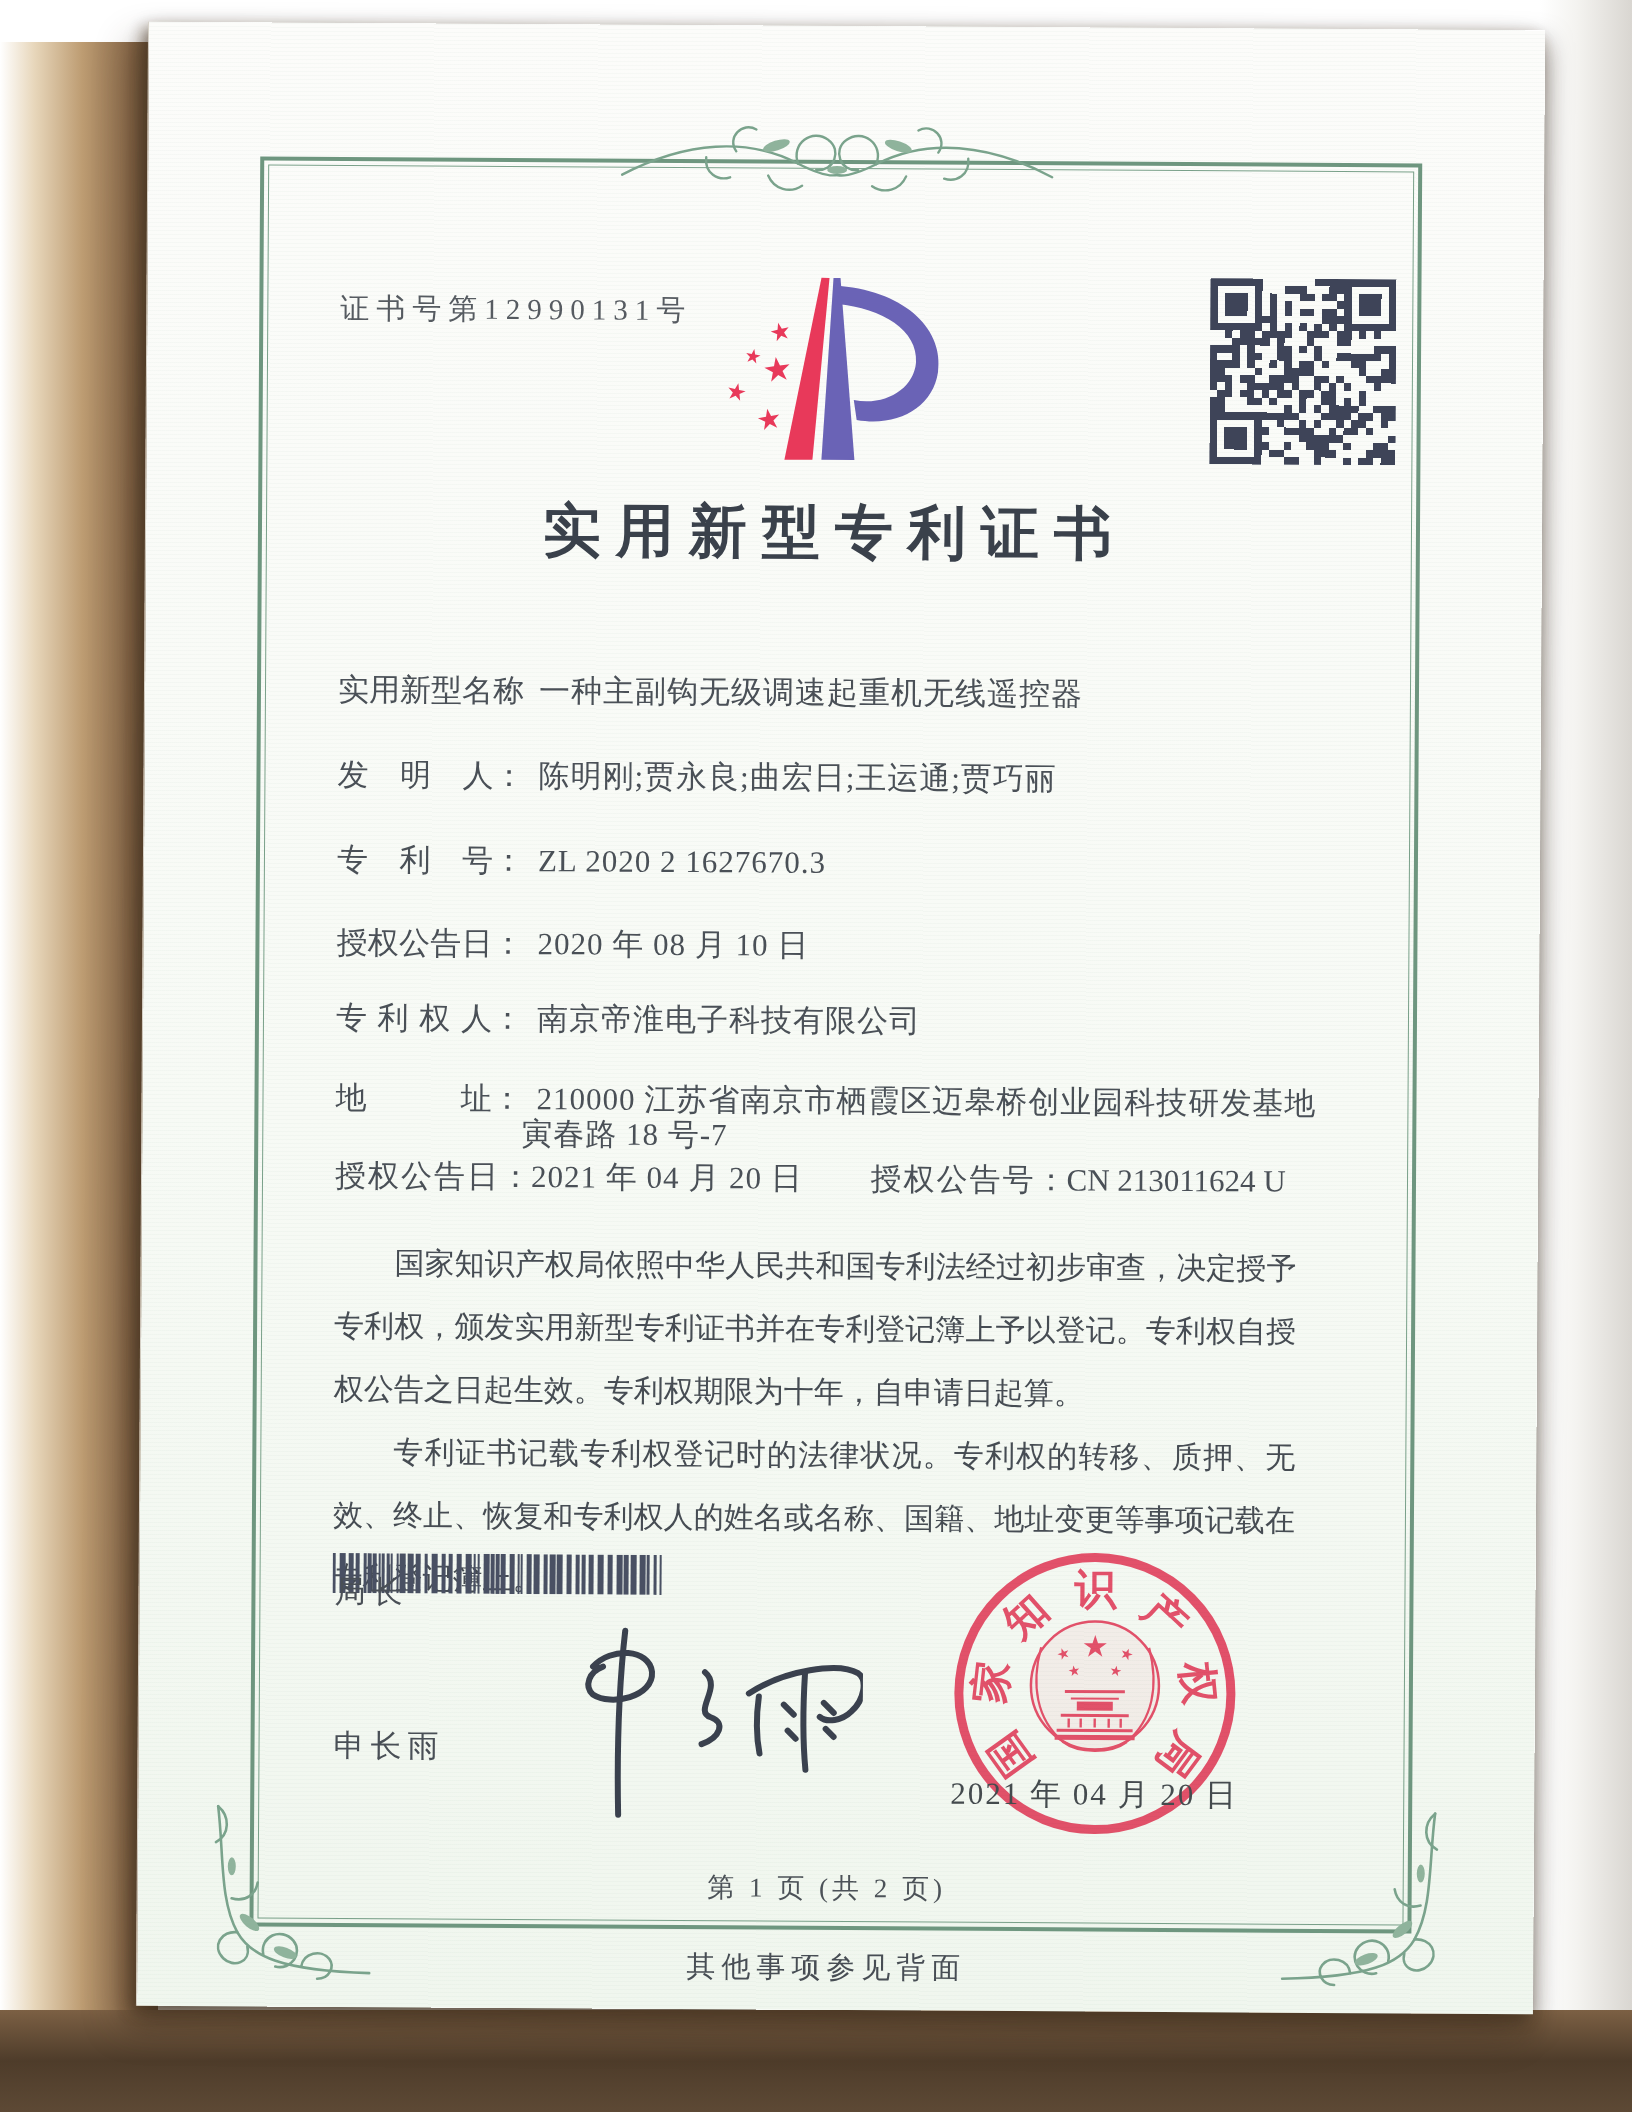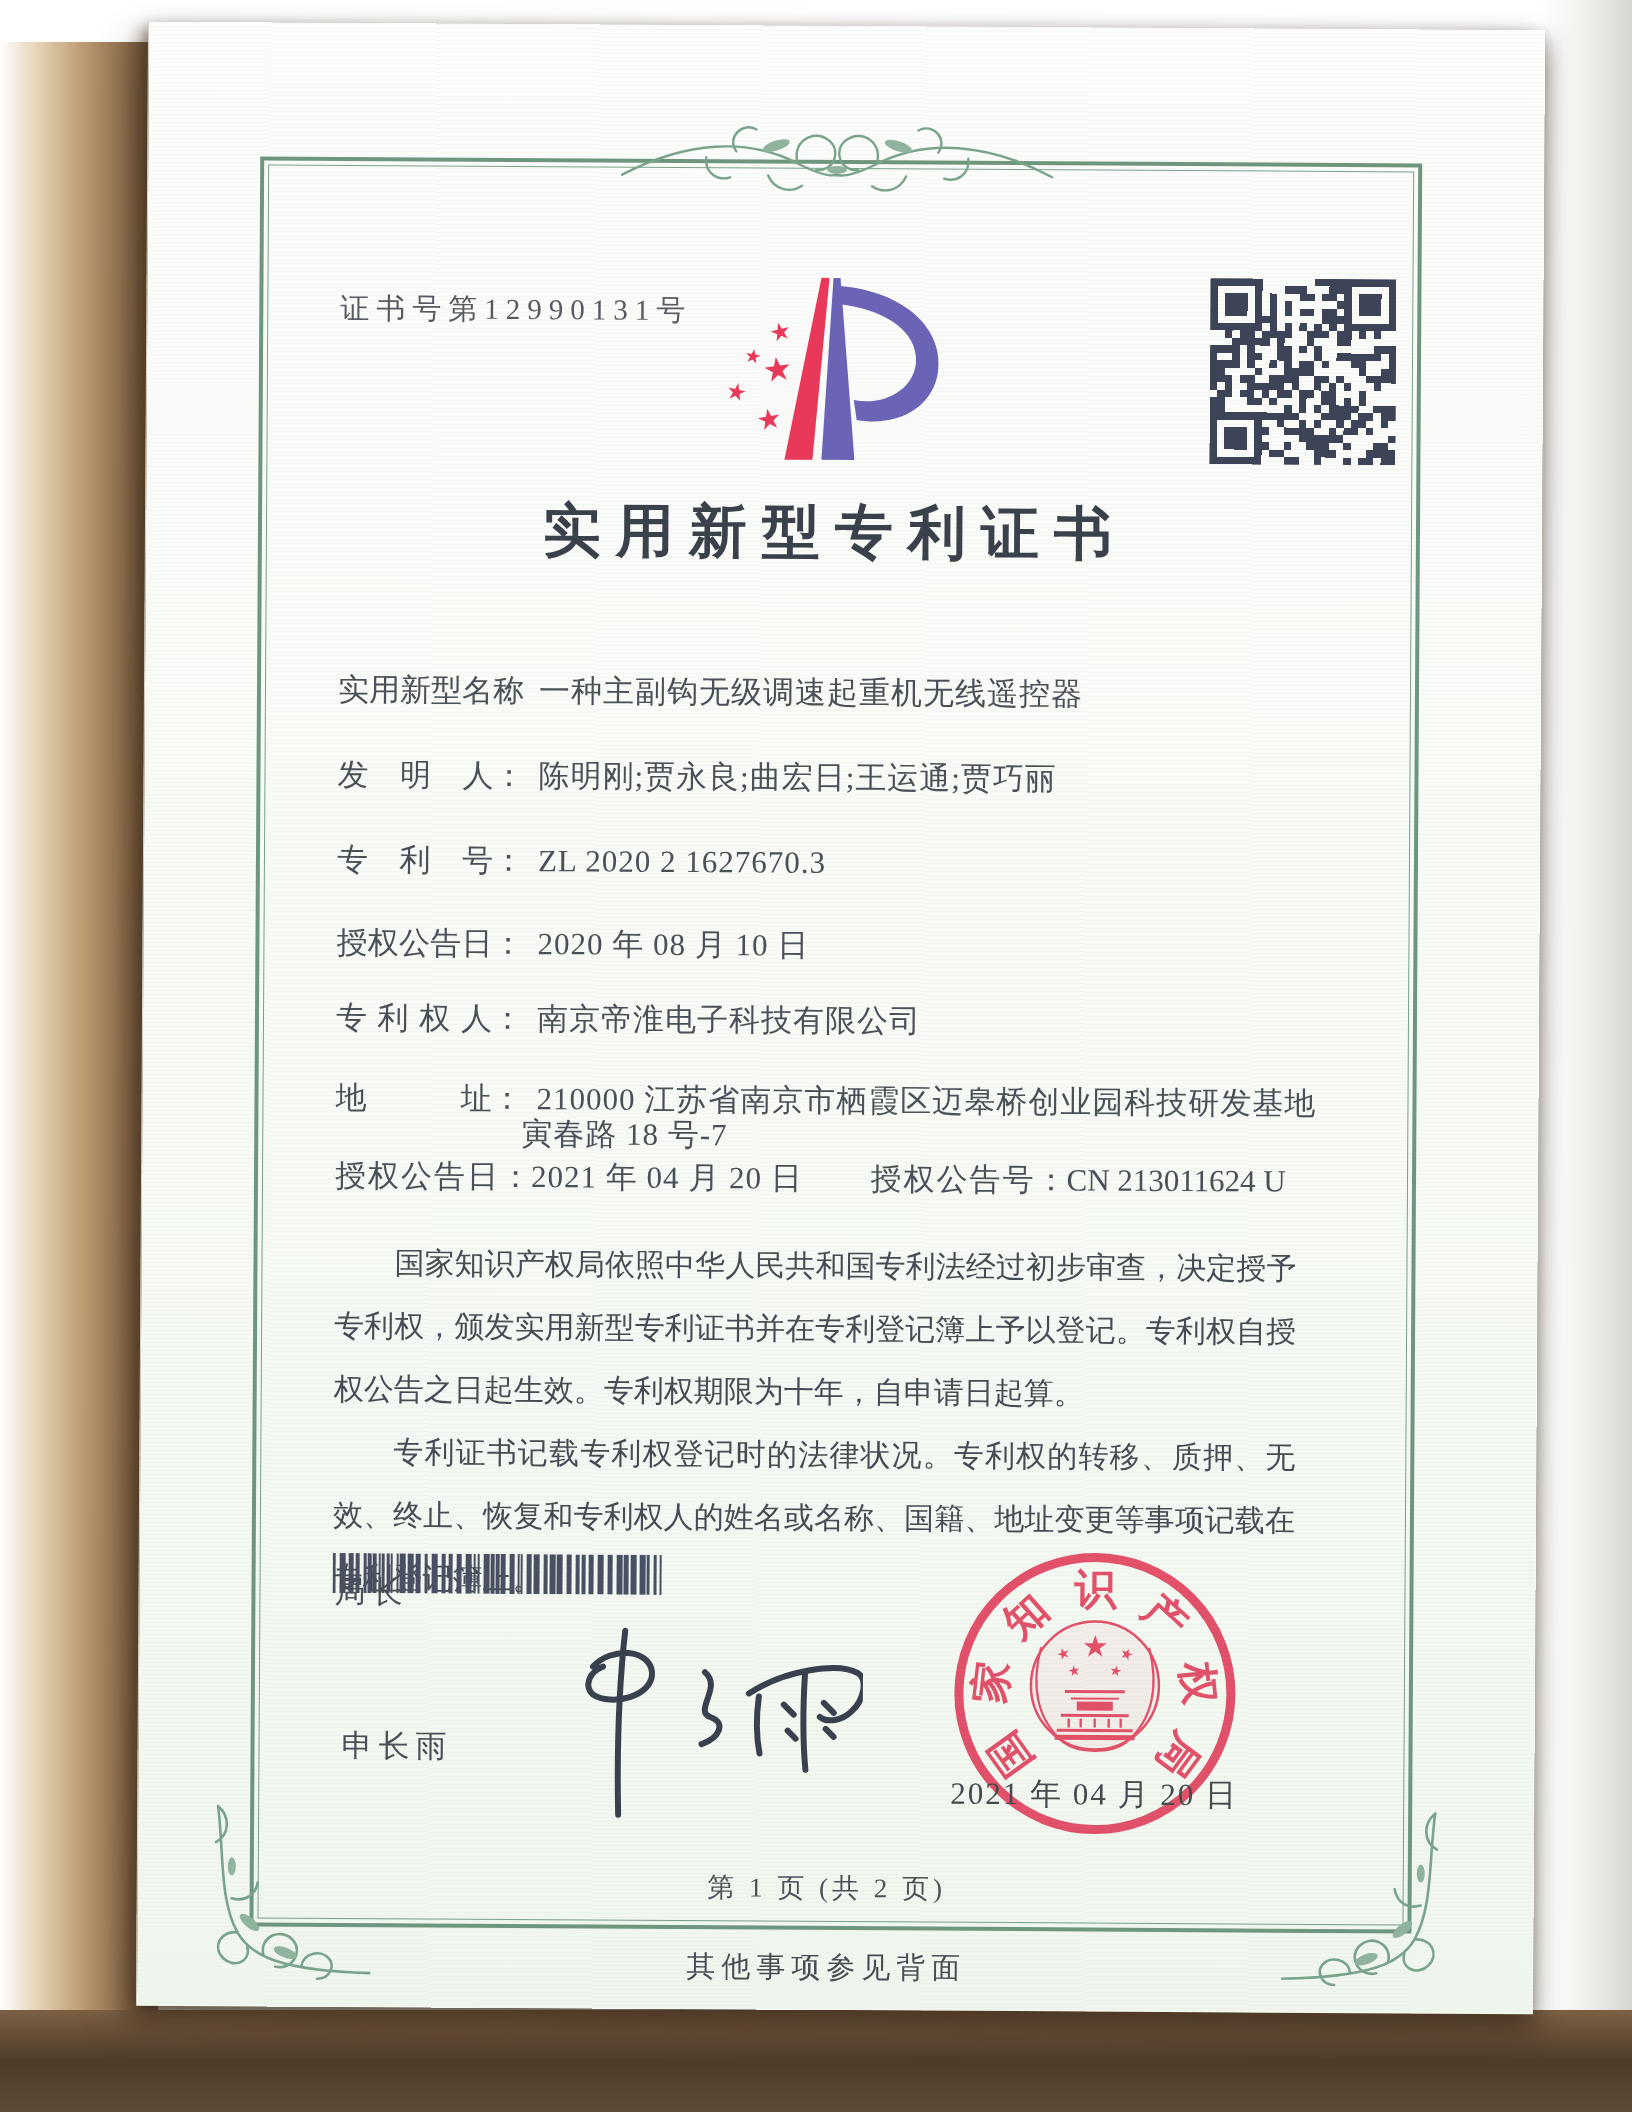--- a/index.html
+++ b/index.html
@@ -45,21 +45,21 @@
   .grant{position:absolute;left:193px;top:1132px;font-size:31px;color:#4a5057;white-space:nowrap;}
   .grant .glabel{letter-spacing:2px;}
   .grant .gv{margin-right:60px;letter-spacing:1px;}
   
   .body-text{position:absolute;left:193px;top:1208px;width:962px;
     font-size:30px;line-height:63px;color:#464c53;text-align:justify;}
   .body-text p{margin:0;text-indent:2em;}
   
   .barcode{position:absolute;left:193px;top:1530px;width:332px;height:40px;}
   .signer-title{position:absolute;left:195px;top:1548px;font-size:31px;letter-spacing:6px;color:#494f56;}
-  .signer-name{position:absolute;left:195px;top:1702px;font-size:31px;letter-spacing:6px;color:#494f56;margin-left:8px;}
+  .signer-name{position:absolute;left:195px;top:1702px;font-size:31px;letter-spacing:6px;color:#494f56;}
   .signature{position:absolute;left:414px;top:1592px;width:310px;height:210px;}
   .seal{position:absolute;left:806px;top:1516px;width:300px;height:300px;opacity:.95;mix-blend-mode:multiply;}
   .seal-date{position:absolute;left:-10px;top:230px;width:320px;text-align:center;
     font-size:31px;letter-spacing:2px;color:#3e434a;white-space:nowrap;}
   .page-info{position:absolute;left:112px;top:1844px;width:1154px;text-align:center;
     font-size:27px;letter-spacing:4px;color:#4c5258;}
   .back-note{position:absolute;left:112px;top:1922px;width:1154px;text-align:center;
     font-size:29px;letter-spacing:6px;color:#474d54;}
 </style>
 </head>

